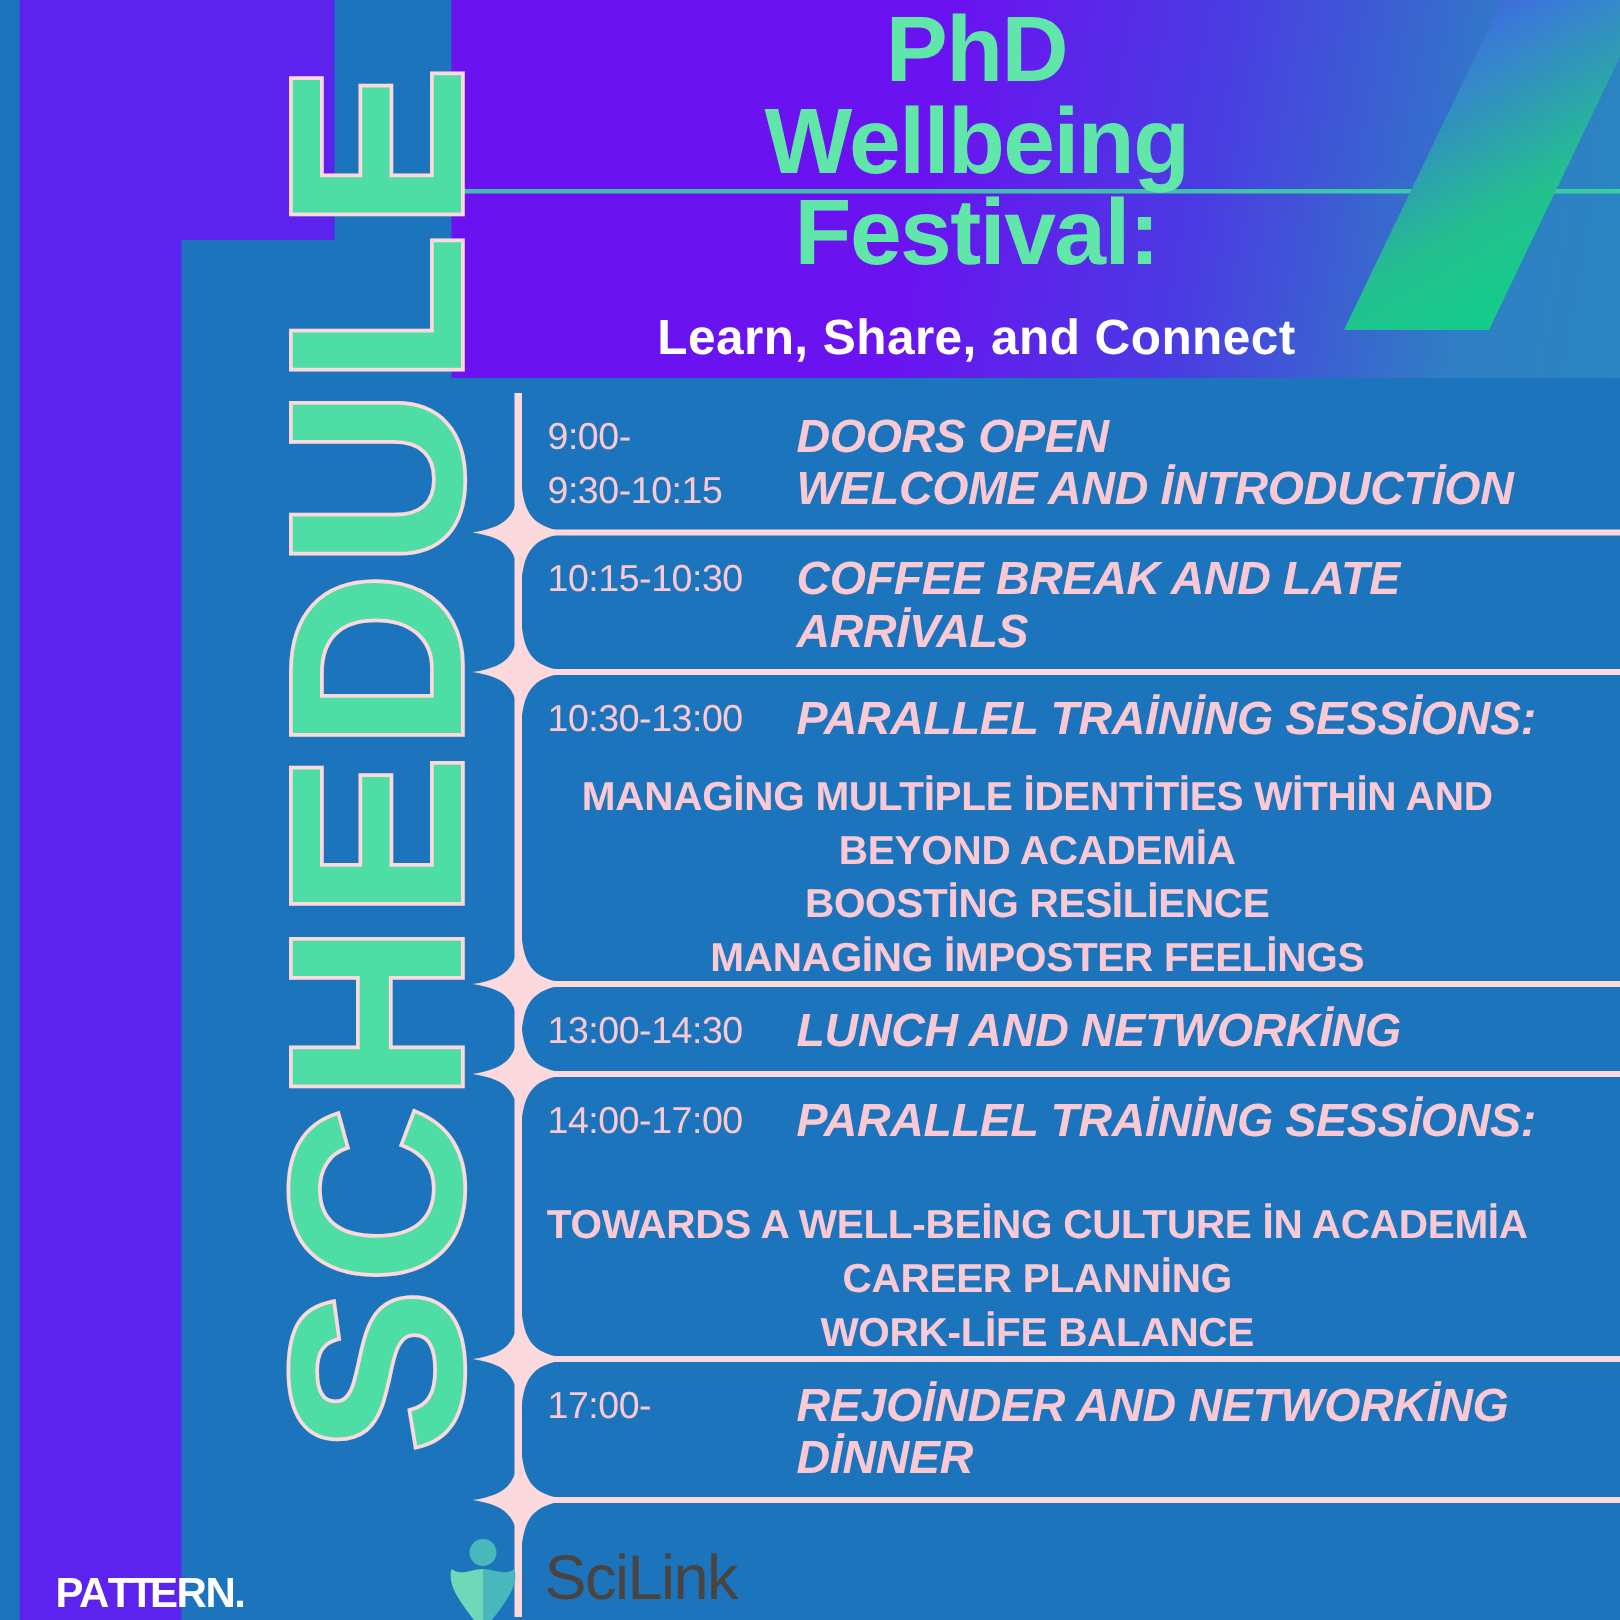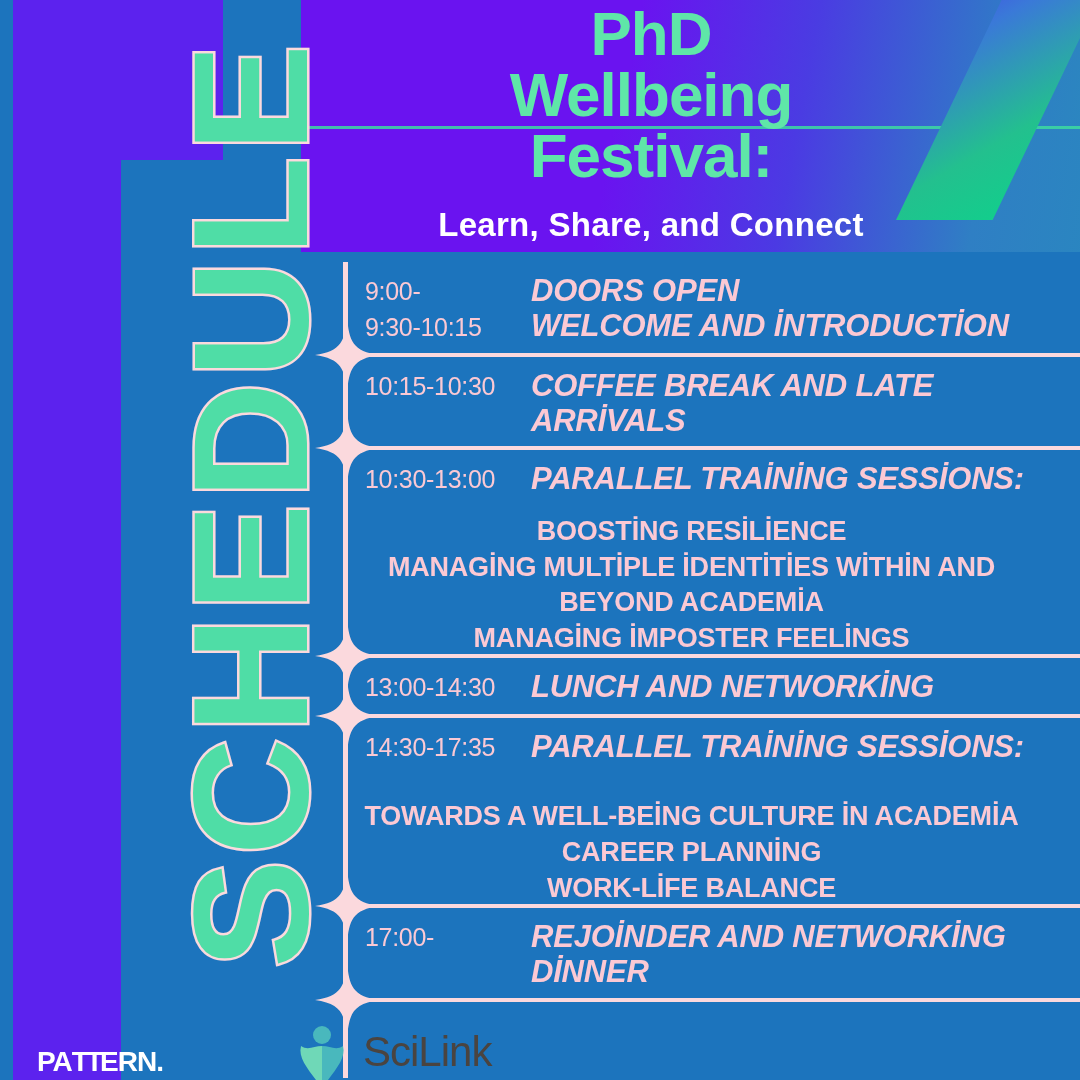--- a/index.html
+++ b/index.html
@@ -216,22 +216,22 @@
         <div class="row">
           <div class="row-inner">
             <div class="time">
               <div>10:30-13:00</div>
             </div>
             <div class="title">
               <div>PARALLEL TRAİNİNG SESSİONS:</div>
             </div>
           </div>
           <div class="subitems">
+            <div>MANAGİNG MULTİPLE İDENTİTİES WİTHİN AND BEYOND ACADEMİA</div>
             <div>BOOSTİNG RESİLİENCE</div>
-            <div>MANAGİNG MULTİPLE İDENTİTİES WİTHİN AND BEYOND ACADEMİA</div>
             <div>MANAGİNG İMPOSTER FEELİNGS</div>
           </div>
           <div class="sep" style="bottom: 0px;"></div>
           <div class="star" style="bottom: -37px;">
             <svg viewBox="0 0 64 78" width="64" height="78">
               <path d="M32 0 C34 26 38 35 64 39 C38 43 34 52 32 78 C30 52 26 43 0 39 C26 35 30 26 32 0 Z" fill="#fbd9dd"></path>
             </svg>
           </div>
         </div>
         <div class="row">
@@ -246,21 +246,21 @@
           <div class="sep" style="bottom: 0px;"></div>
           <div class="star" style="bottom: -37px;">
             <svg viewBox="0 0 64 78" width="64" height="78">
               <path d="M32 0 C34 26 38 35 64 39 C38 43 34 52 32 78 C30 52 26 43 0 39 C26 35 30 26 32 0 Z" fill="#fbd9dd"></path>
             </svg>
           </div>
         </div>
         <div class="row">
           <div class="row-inner">
             <div class="time">
-              <div>14:30-17:35</div>
+              <div>14:00-17:00</div>
             </div>
             <div class="title">
               <div>PARALLEL TRAİNİNG SESSİONS:</div>
             </div>
           </div>
           <div class="subitems">
             <div class="gap"></div>
             <div>TOWARDS A WELL-BEİNG CULTURE İN ACADEMİA</div>
             <div>CAREER PLANNİNG</div>
             <div>WORK-LİFE BALANCE</div>

